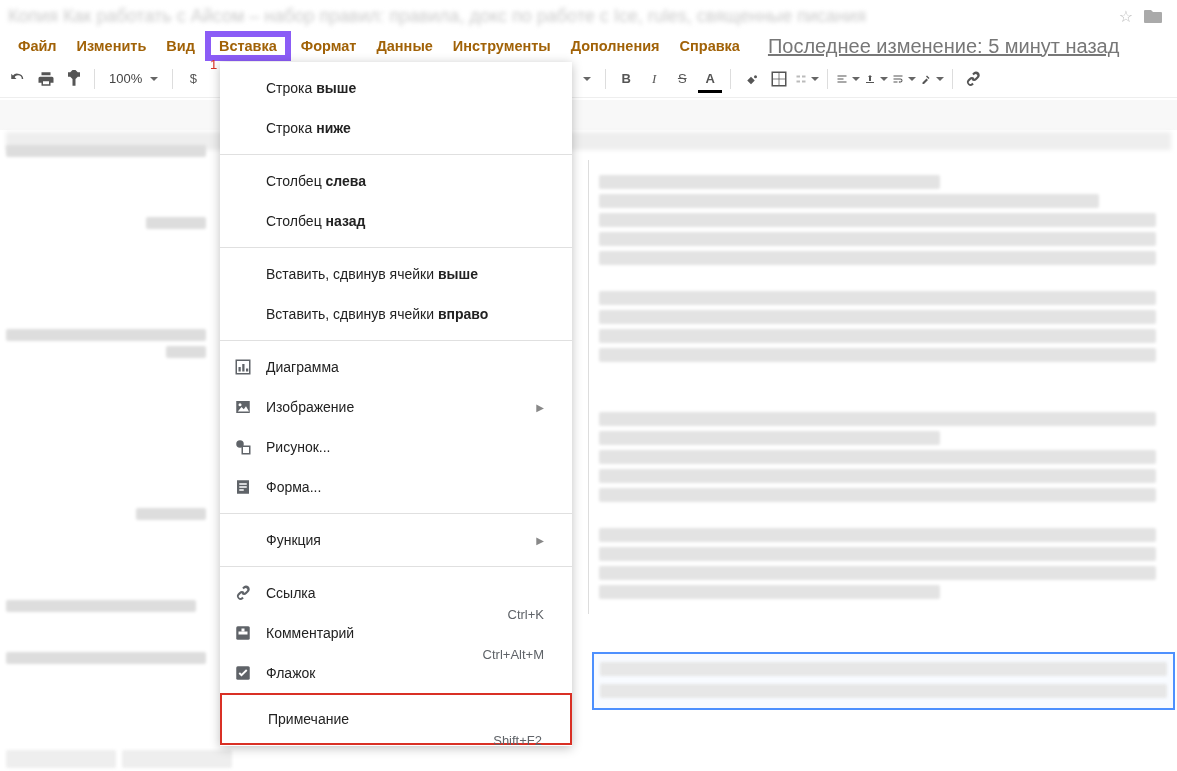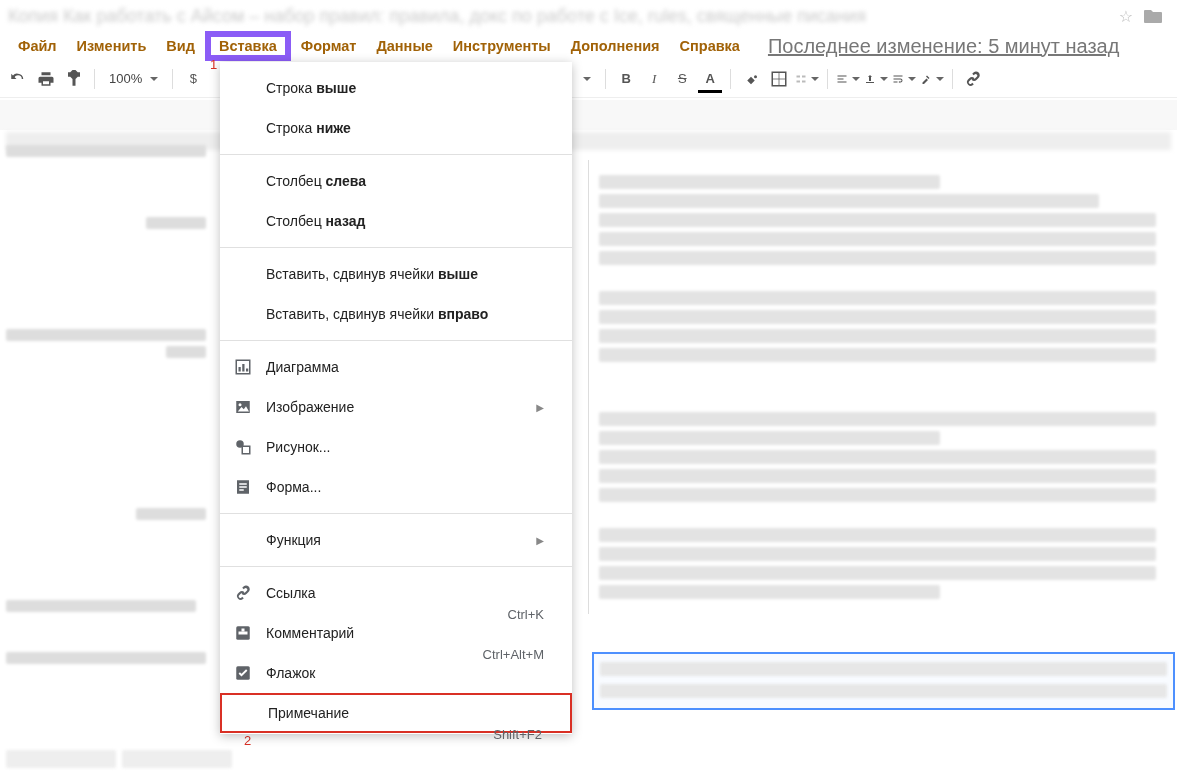--- a/index.html
+++ b/index.html
@@ -159,21 +159,21 @@
     font-size: 10px;
     margin-left: 8px;
   }
   .dd-sep {
     height: 1px;
     background: #e0e0e0;
     margin: 6px 0;
   }
   .dd-item.highlighted {
     border: 2px solid #d93025;
-    height: 40px;
+    height: 52px;
   }
 
   
   .sheet {
     position: absolute;
     top: 100px;
     left: 0;
     right: 0;
     bottom: 0;
     background: linear-gradient(to bottom, #f8f8f8 0 30px, #fff 30px);

